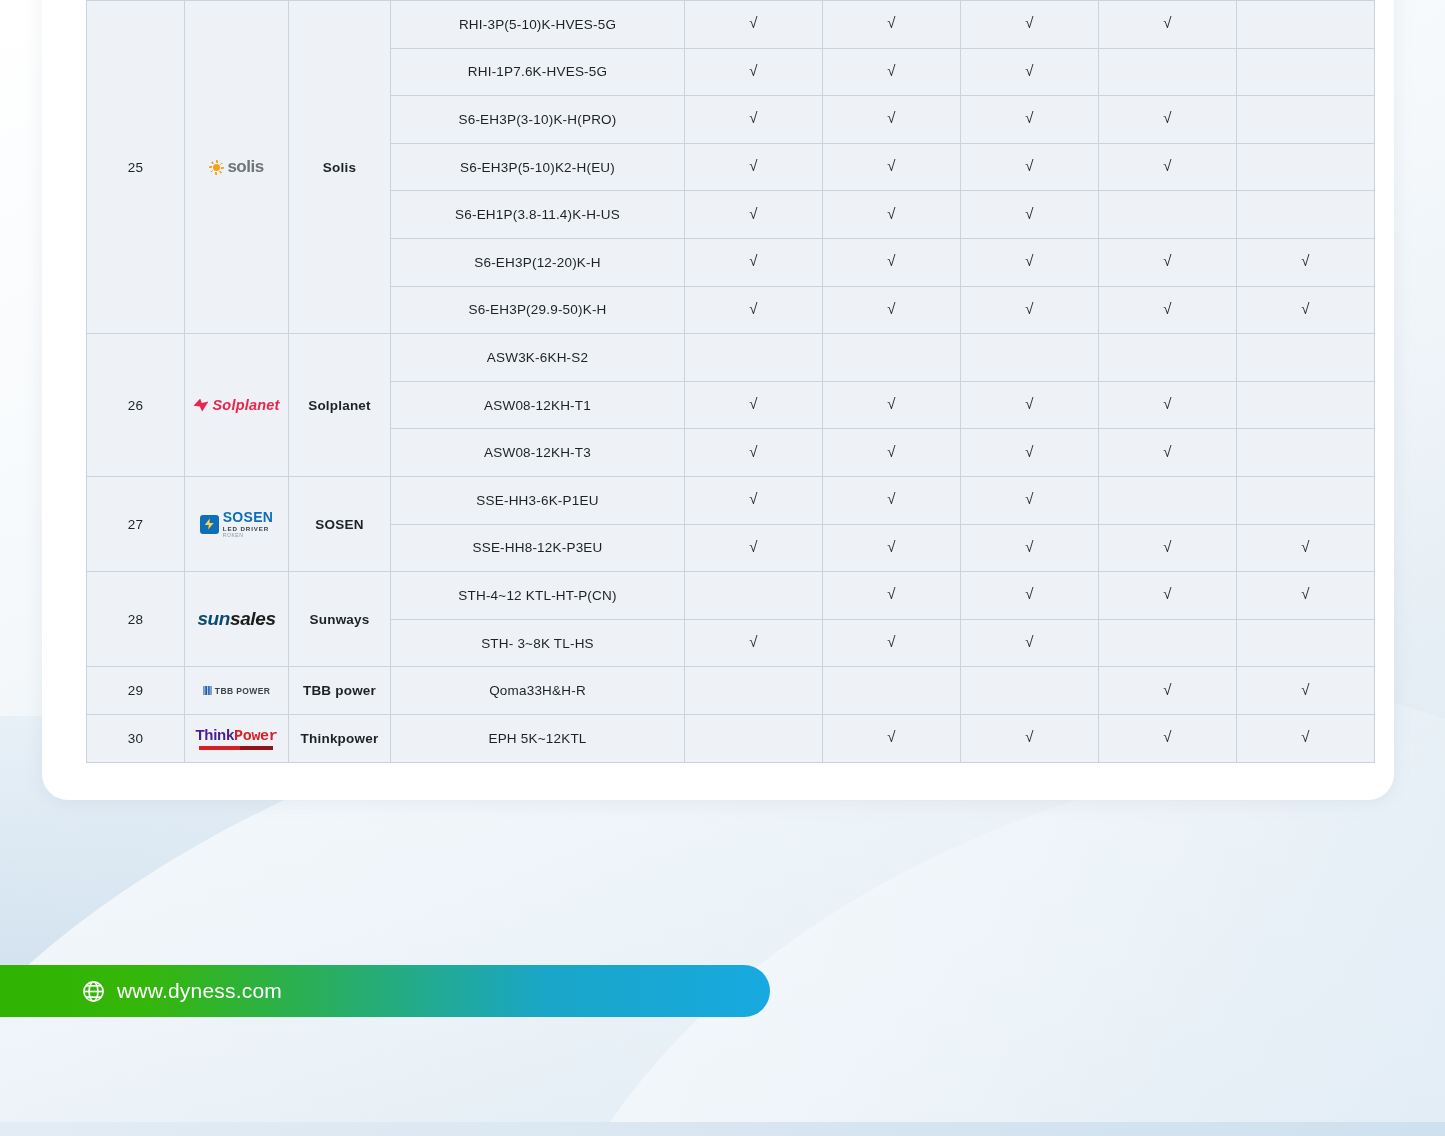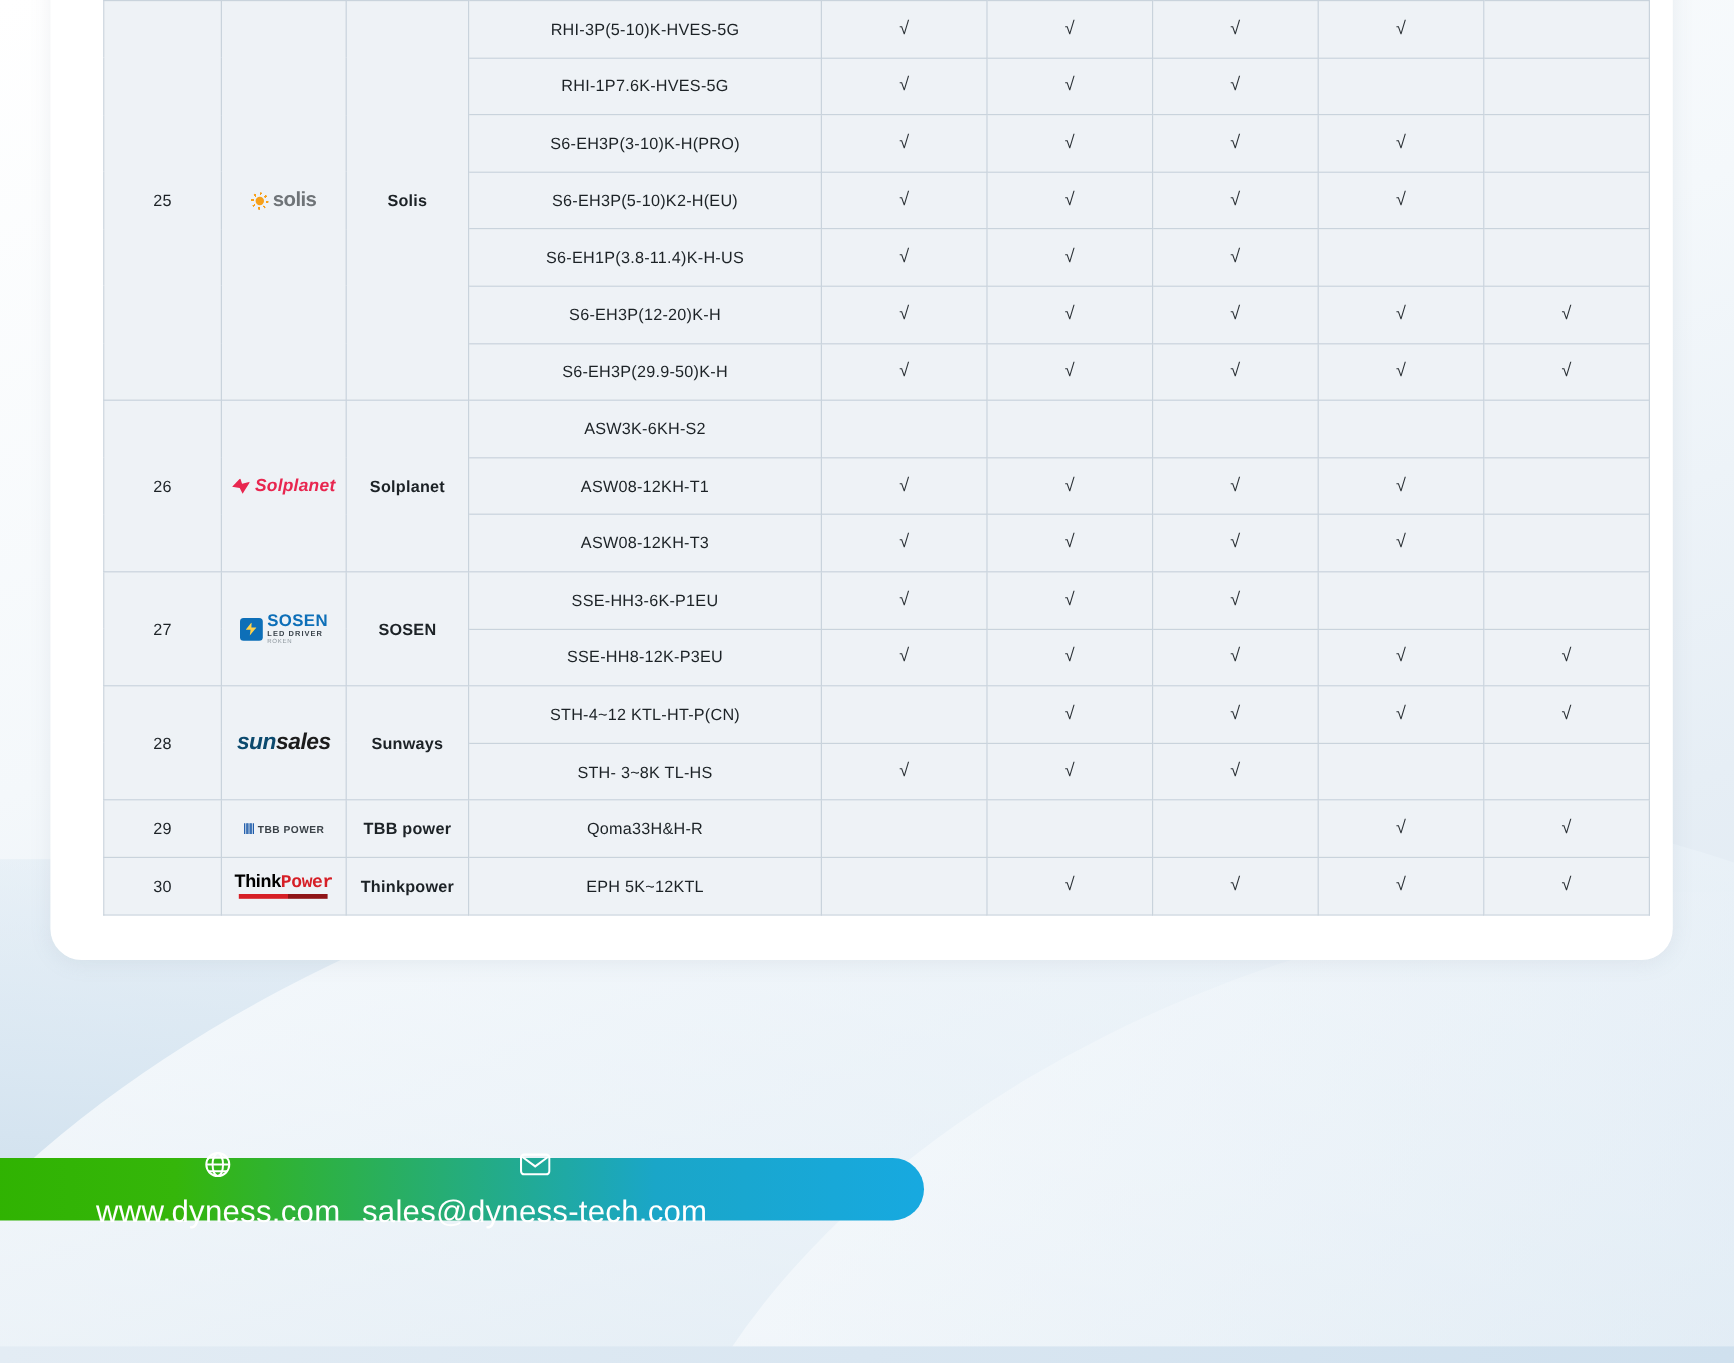--- a/index.html
+++ b/index.html
@@ -184,21 +184,21 @@
   .tbb-wave {
     font-size: 13px; font-weight: 700; color: #1958a8; letter-spacing: -1.5px;
     font-family: "Liberation Serif", serif;
   }
   .tbb-txt { font-size: 8.5px; font-weight: 700; color: #3b4248; letter-spacing: 0.4px; }
 
   .lg-think {
     display: flex; flex-direction: column; align-items: center; line-height: 1;
   }
   .lg-think .row1 { font-size: 15px; font-weight: 700; letter-spacing: -0.3px; }
-  .lg-think .row1 .k { color: #000000; text-align: right; }
+  .lg-think .row1 .k { color: #4c1d95; text-align: right; }
   .lg-think .row1 .p { color: #d61f26; font-family: Liberation Mono, monospace; }
   .lg-think .bar {
     width: 74px; height: 4px; margin-top: 2px;
     background: linear-gradient(90deg, #d61f26 0 55%, #8f1417 55% 100%);
   }
 
   
   .footer-pill {
     position: absolute;
     left: -30px;
@@ -210,23 +210,22 @@
     display: flex;
     align-items: center;
     padding-left: 110px;
     gap: 18px;
   }
   .footer-item {
     display: flex;
     align-items: center;
     gap: 11px;
     color: #ffffff;
-    font-size: 26px;
+    font-size: 21px;
     letter-spacing: 0.2px;
-    flex-direction: column;
   }
   .ic {
     width: 26px; height: 26px;
     display: inline-flex; align-items: center; justify-content: center;
   }
   .ic svg { display: block; }
 </style>
 </head>
 <body>
 
@@ -446,22 +445,13 @@
       <svg width="25" height="25" viewBox="0 0 24 24" fill="none" stroke="#ffffff" stroke-width="1.6">
         <circle cx="12" cy="12" r="9.2"></circle>
         <ellipse cx="12" cy="12" rx="4.2" ry="9.2"></ellipse>
         <line x1="2.8" y1="12" x2="21.2" y2="12"></line>
         <line x1="4.3" y1="6.6" x2="19.7" y2="6.6"></line>
         <line x1="4.3" y1="17.4" x2="19.7" y2="17.4"></line>
       </svg>
     </span>
     <span>www.dyness.com</span>
   </div>
-  <div class="footer-item">
-    <span class="ic">
-      <svg width="26" height="20" viewBox="0 0 26 20" fill="none" stroke="#ffffff" stroke-width="1.7">
-        <rect x="1.2" y="2.2" width="23.6" height="16.4" rx="2.6"></rect>
-        <path d="M2.4 4.2 L13 12 L23.6 4.2"></path>
-      </svg>
-    </span>
-    <span>sales@dyness-tech.com</span>
-  </div>
 </div>
 
 </body></html>

